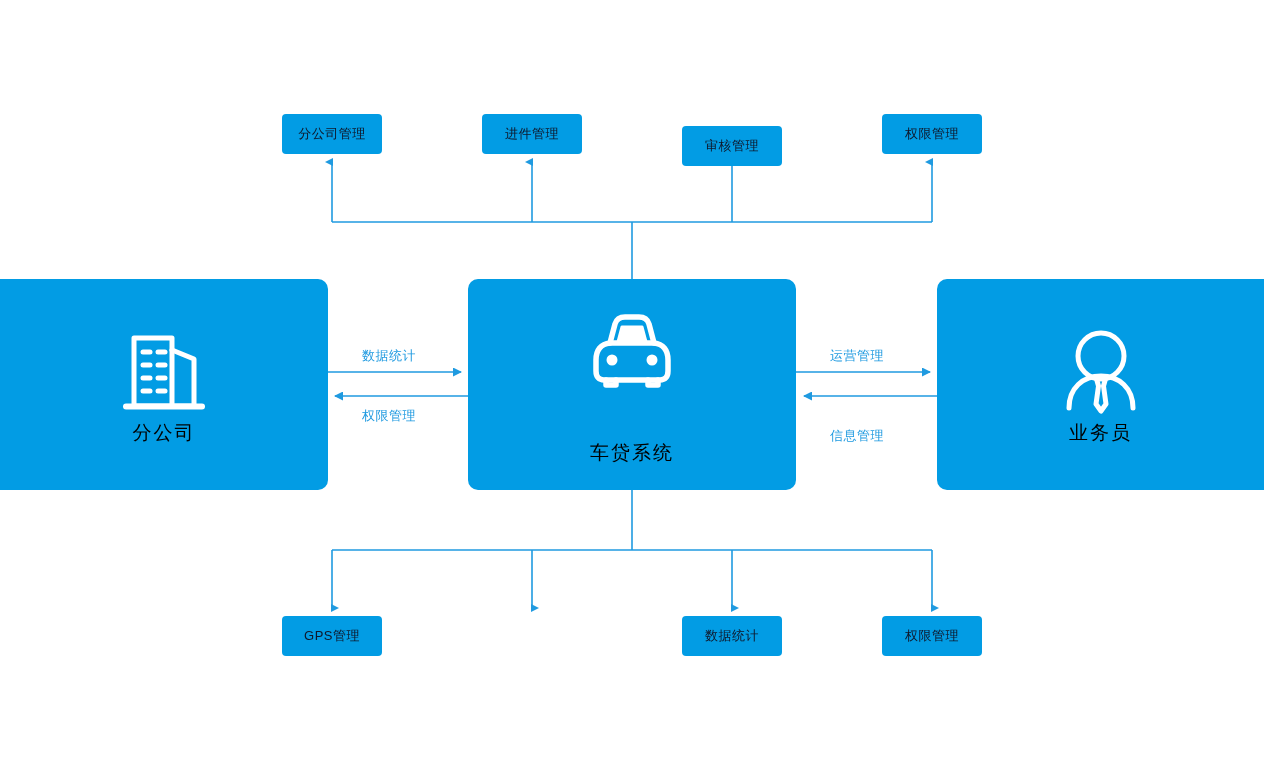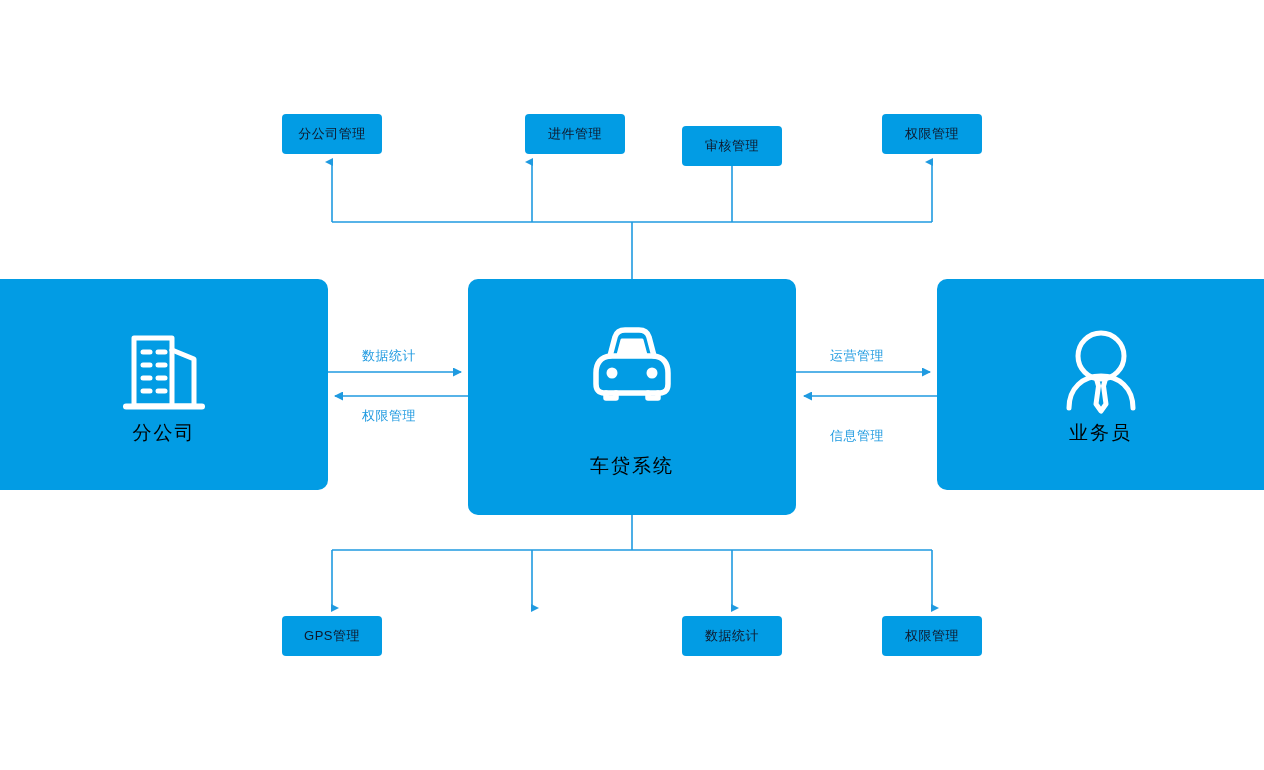--- a/index.html
+++ b/index.html
@@ -56,21 +56,21 @@
     left: -14px;
     top: 279px;
     width: 342px;
     height: 211px;
     padding-left: 14px;
   }
   #entity-system {
     left: 468px;
     top: 279px;
     width: 328px;
-    height: 236px;
+    height: 211px;
     gap: 40px;
   }
   #entity-sales {
     left: 937px;
     top: 279px;
     width: 341px;
     height: 211px;
     padding-right: 14px;
   }
   
@@ -140,21 +140,21 @@
 
       <path d="M328,372 L461,372" marker-end="url(#arrow-right)"></path>
       <path d="M468,396 L335,396" marker-end="url(#arrow-left)"></path>
 
       <path d="M796,372 L930,372" marker-end="url(#arrow-right)"></path>
       <path d="M937,396 L804,396" marker-end="url(#arrow-left)"></path>
     </g>
   </svg>
 
   <div class="module" style="left:282px; top:114px;">分公司管理</div>
-  <div class="module" style="left:482px; top:114px;margin-left:43px;">进件管理</div>
+  <div class="module" style="left:482px; top:114px;">进件管理</div>
   <div class="module" style="left:682px; top:126px;text-align:right;">审核管理</div>
   <div class="module" style="left:882px; top:114px;">权限管理</div>
 
   <div class="module" style="left:282px; top:616px;">GPS管理</div>
   <div class="module" style="left:682px; top:616px;">数据统计</div>
   <div class="module" style="left:882px; top:616px;">权限管理</div>
 
   <div class="entity" id="entity-branch">
     <div class="icon-wrap">
       <svg width="92" height="88" viewBox="0 0 92 88" fill="none" stroke="#ffffff" stroke-width="5" stroke-linejoin="round" stroke-linecap="round">

